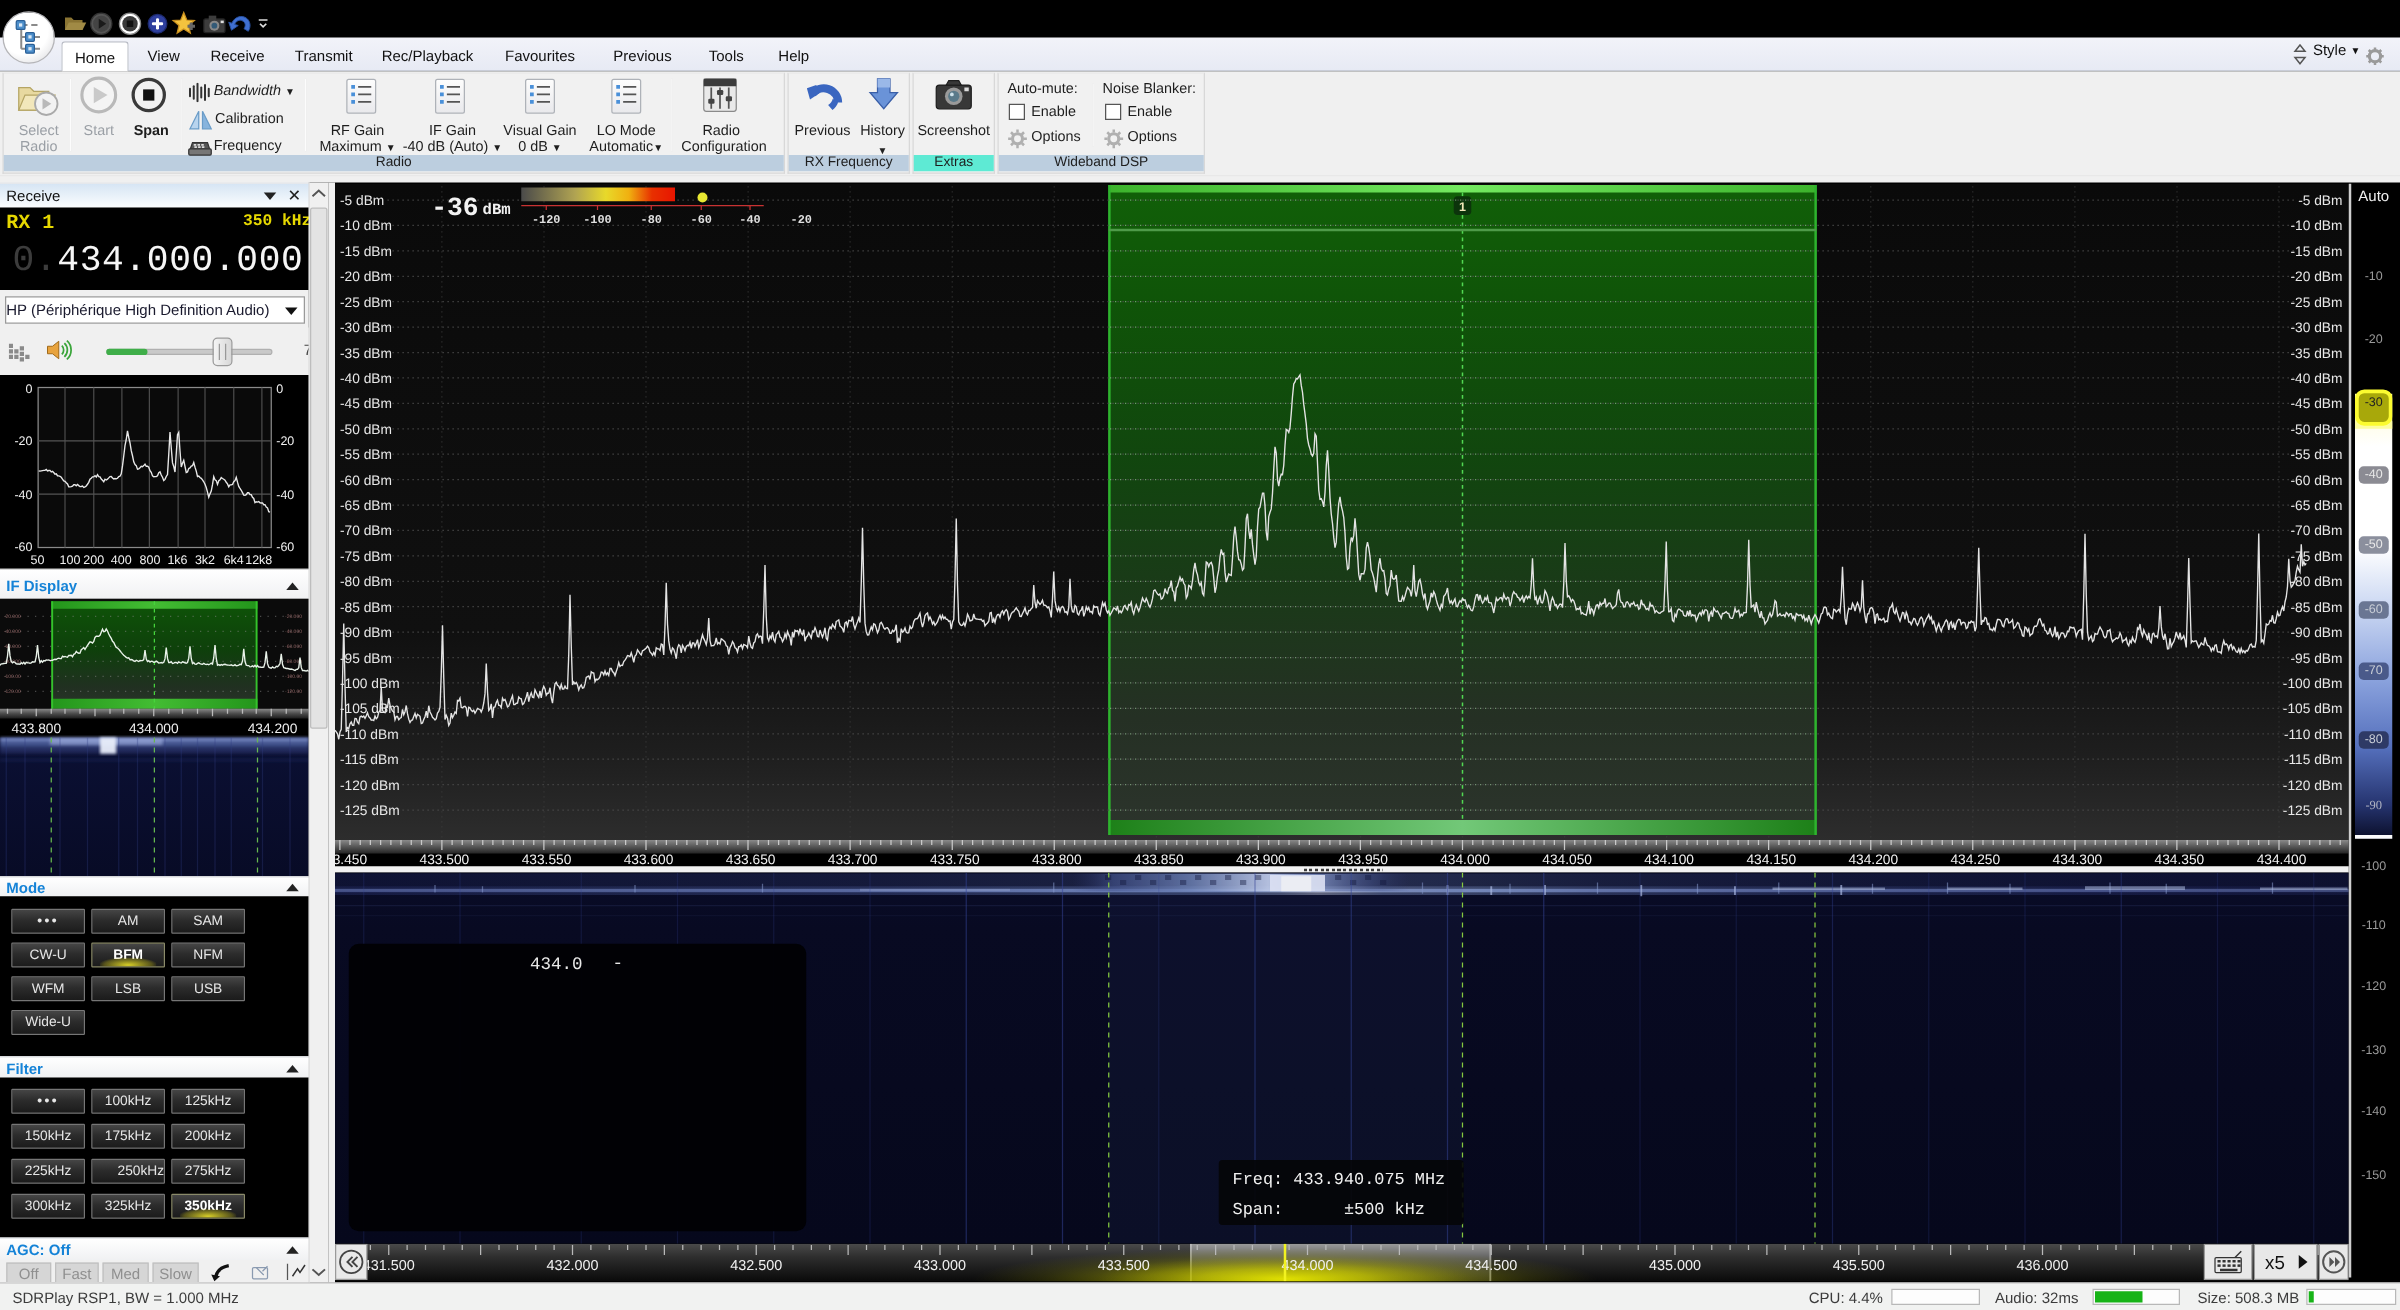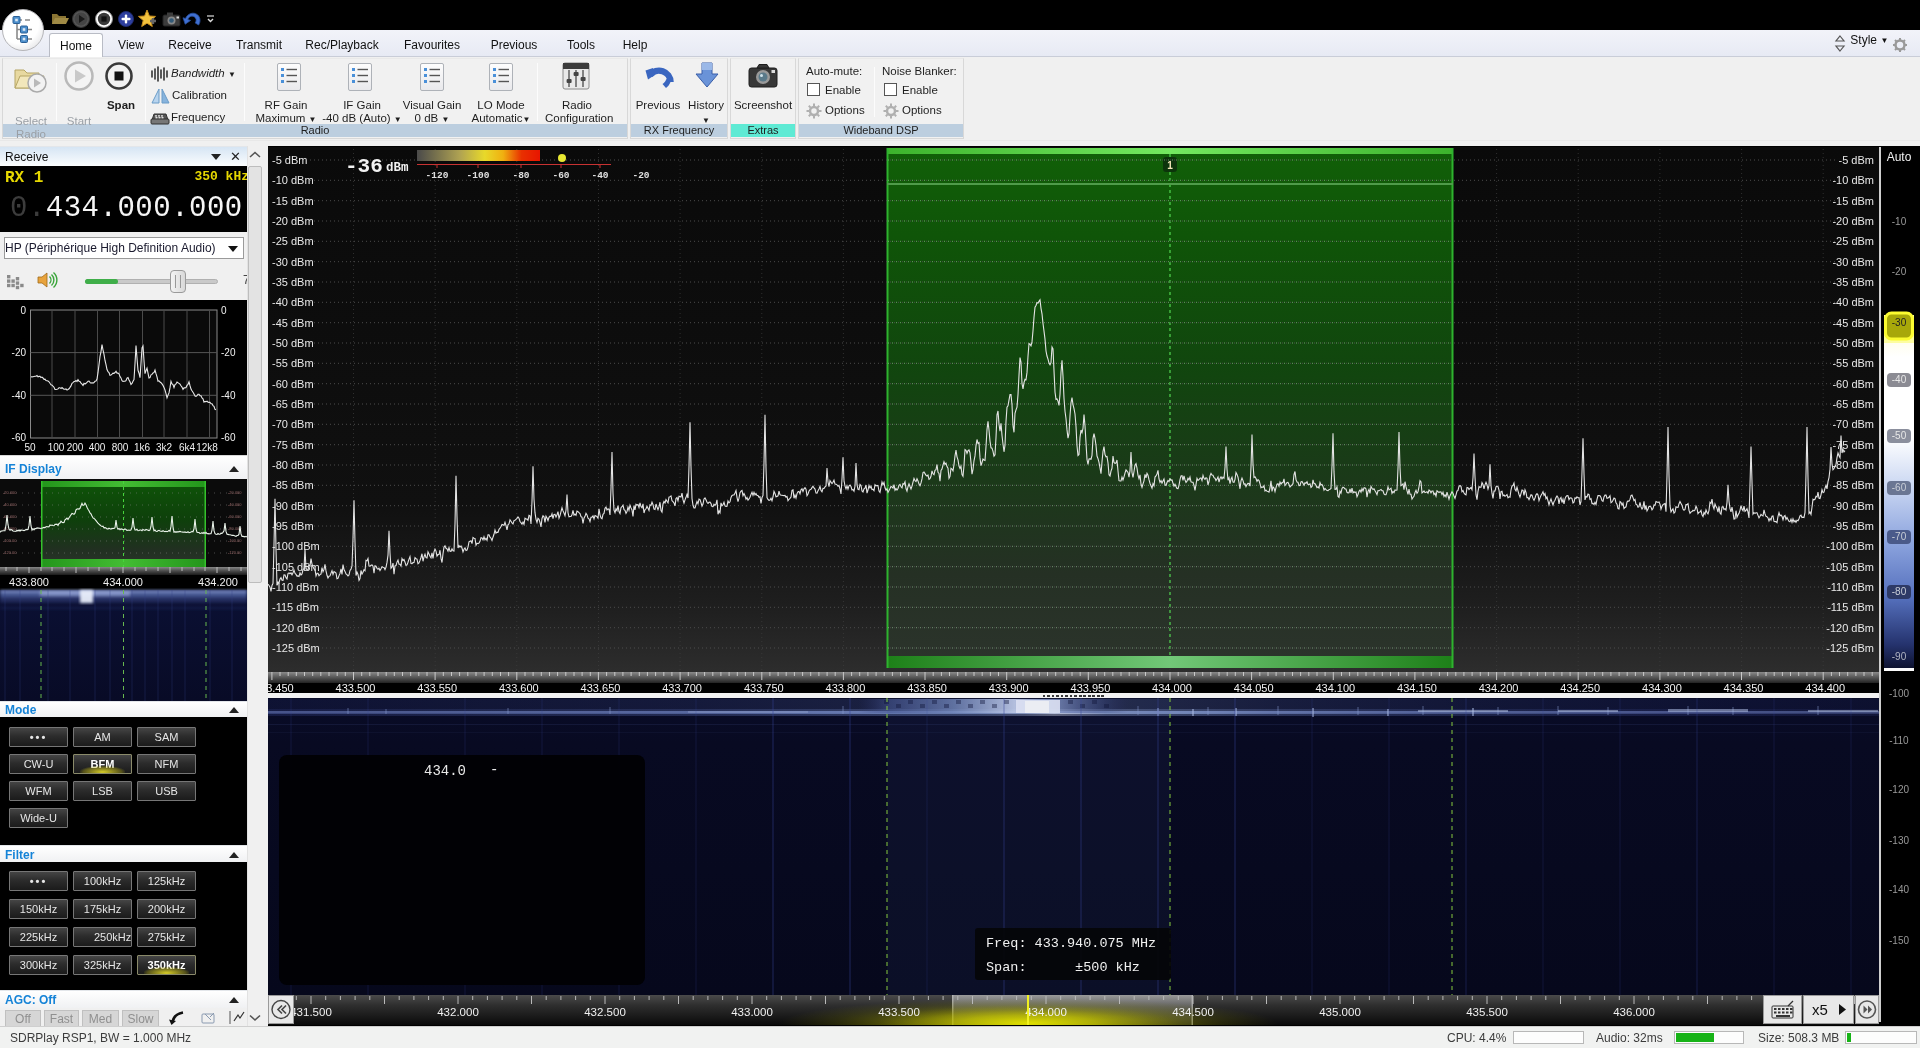--- a/index.html
+++ b/index.html
@@ -15,21 +15,21 @@
 .tab { position:absolute; top:33px; height:24px; line-height:24px; font-size:12px; color:#111; text-align:center;}
 .tab.active { background:#fff; border:1px solid #b9bcc5; border-bottom:none; border-radius:3px 3px 0 0; z-index:3;}
 #appbtn { left:2px; top:9px; width:42px; height:42px; border-radius:50%; z-index:5;
   background:radial-gradient(circle at 40% 35%, #ffffff 55%, #e8e8ea 80%, #d8d8da 100%); border:1px solid #b5b5b8;}
 
 #ribbon { left:0; top:57px; width:1920px; height:84px; background:#f0f0f0; border-bottom:1px solid #d5d5d5;}
 .rgroup { position:absolute; top:58px; height:81px; background:#f1f1f1; border:1px solid #d8d8d8; border-top:1px solid #e9e9e9;}
 .rglabel { position:absolute; left:0; right:0; bottom:1px; height:13px; background:#bccedf; color:#1e1e1e;
   font-size:11px; text-align:center; line-height:13px;}
 .ritem { position:absolute; text-align:center; color:#1e1e1e; font-size:11.5px; line-height:13px;}
-.ritem.dis { color:#9a9fa5;margin-top:16px; }
+.ritem.dis { color:#9a9fa5; }
 .rsep { position:absolute; top:63px; width:1px; height:58px; background:#d9d9d9; border-right:1px solid #fcfcfc;}
 .listicon { display:inline-block; width:24px; height:28px;
   background:linear-gradient(#fdfdfd,#e9e9ec); border:1px solid #aeb2b8; border-radius:2px; position:relative;}
 
 #leftpanel { left:0; top:140px; width:247px; height:886px; background:#f0f0f0;}
 .phdr { position:absolute; left:0; width:247px; background:linear-gradient(#fdfdfd,#eef1f4); border-top:1px solid #e3e6ea; }
 .phdr .t { position:absolute; left:5px; top:3px; font-size:12px; font-weight:bold; color:#1583d7;}
 .modebtn { position:absolute; width:59px; height:20px; border:1px solid #767676; border-radius:1px;
   background:linear-gradient(#454545,#2c2c2c 45%,#1b1b1b); color:#e6e6e6; font-size:11px;
   text-align:center; line-height:19px; overflow:hidden;}
@@ -1412,21 +1412,21 @@
     <rect x="0" y="521" width="30" height="3" fill="#fbfbfb"></rect>
   </svg>
   <div class="pal-lab" style="top:69px;">-10</div>
   <div class="pal-lab" style="top:119px;">-20</div>
   <div class="pal-lab" style="top:170px;color:#222;">-30</div>
   <div class="pal-pill" style="top:226px;background:#8b8b93;color:#e8e8e8;">-40</div>
   <div class="pal-pill" style="top:282px;background:#8b8f9d;color:#e8e8e8;">-50</div>
   <div class="pal-pill" style="top:334px;background:#6a7693;">-60</div>
   <div class="pal-pill" style="top:383px;background:#4a5a8a;">-70</div>
   <div class="pal-pill" style="top:438px;background:#2e3a66;">-80</div>
-  <div class="pal-lab" style="top:504px;color:#b0b4c2;">-90</div>
+  <div class="pal-lab" style="top:492px;color:#b0b4c2;font-family:Liberation Serif, serif;">-90</div>
   <div class="pal-lab" style="top:541px;">-100</div>
   <div class="pal-lab" style="top:588px;">-110</div>
   <div class="pal-lab" style="top:637px;">-120</div>
   <div class="pal-lab" style="top:688px;">-130</div>
   <div class="pal-lab" style="top:737px;">-140</div>
   <div class="pal-lab" style="top:788px;">-150</div>
 </div>
 
 <div class="abs" id="statusbar">
   <div style="position:absolute;left:10px;top:4px;">SDRPlay RSP1, BW = 1.000 MHz</div>

